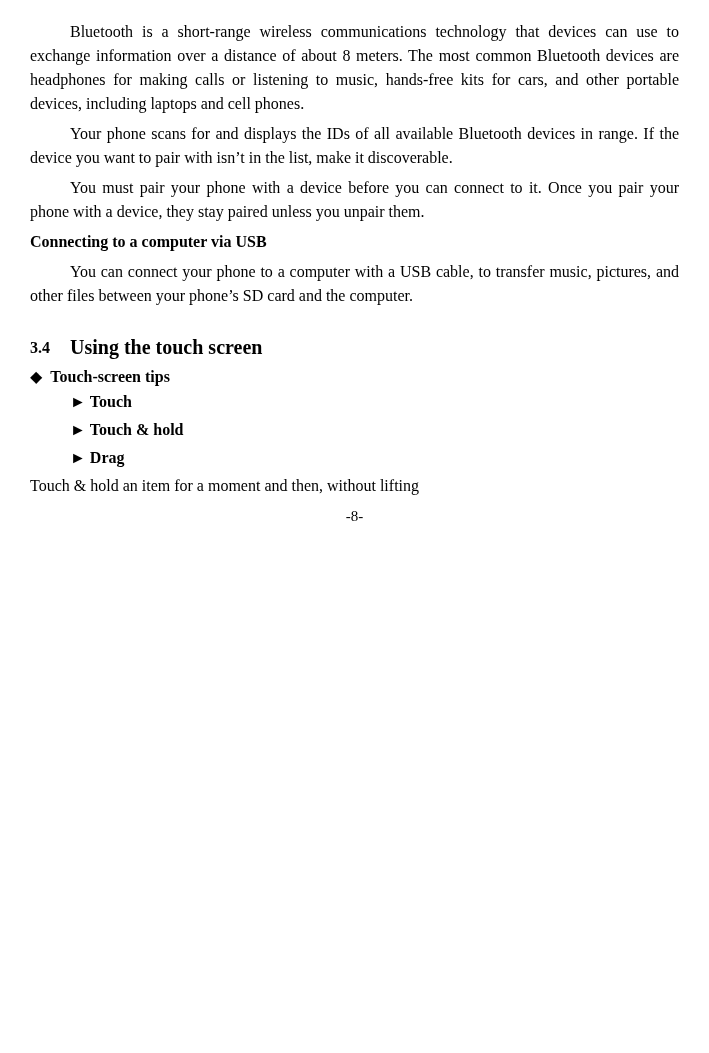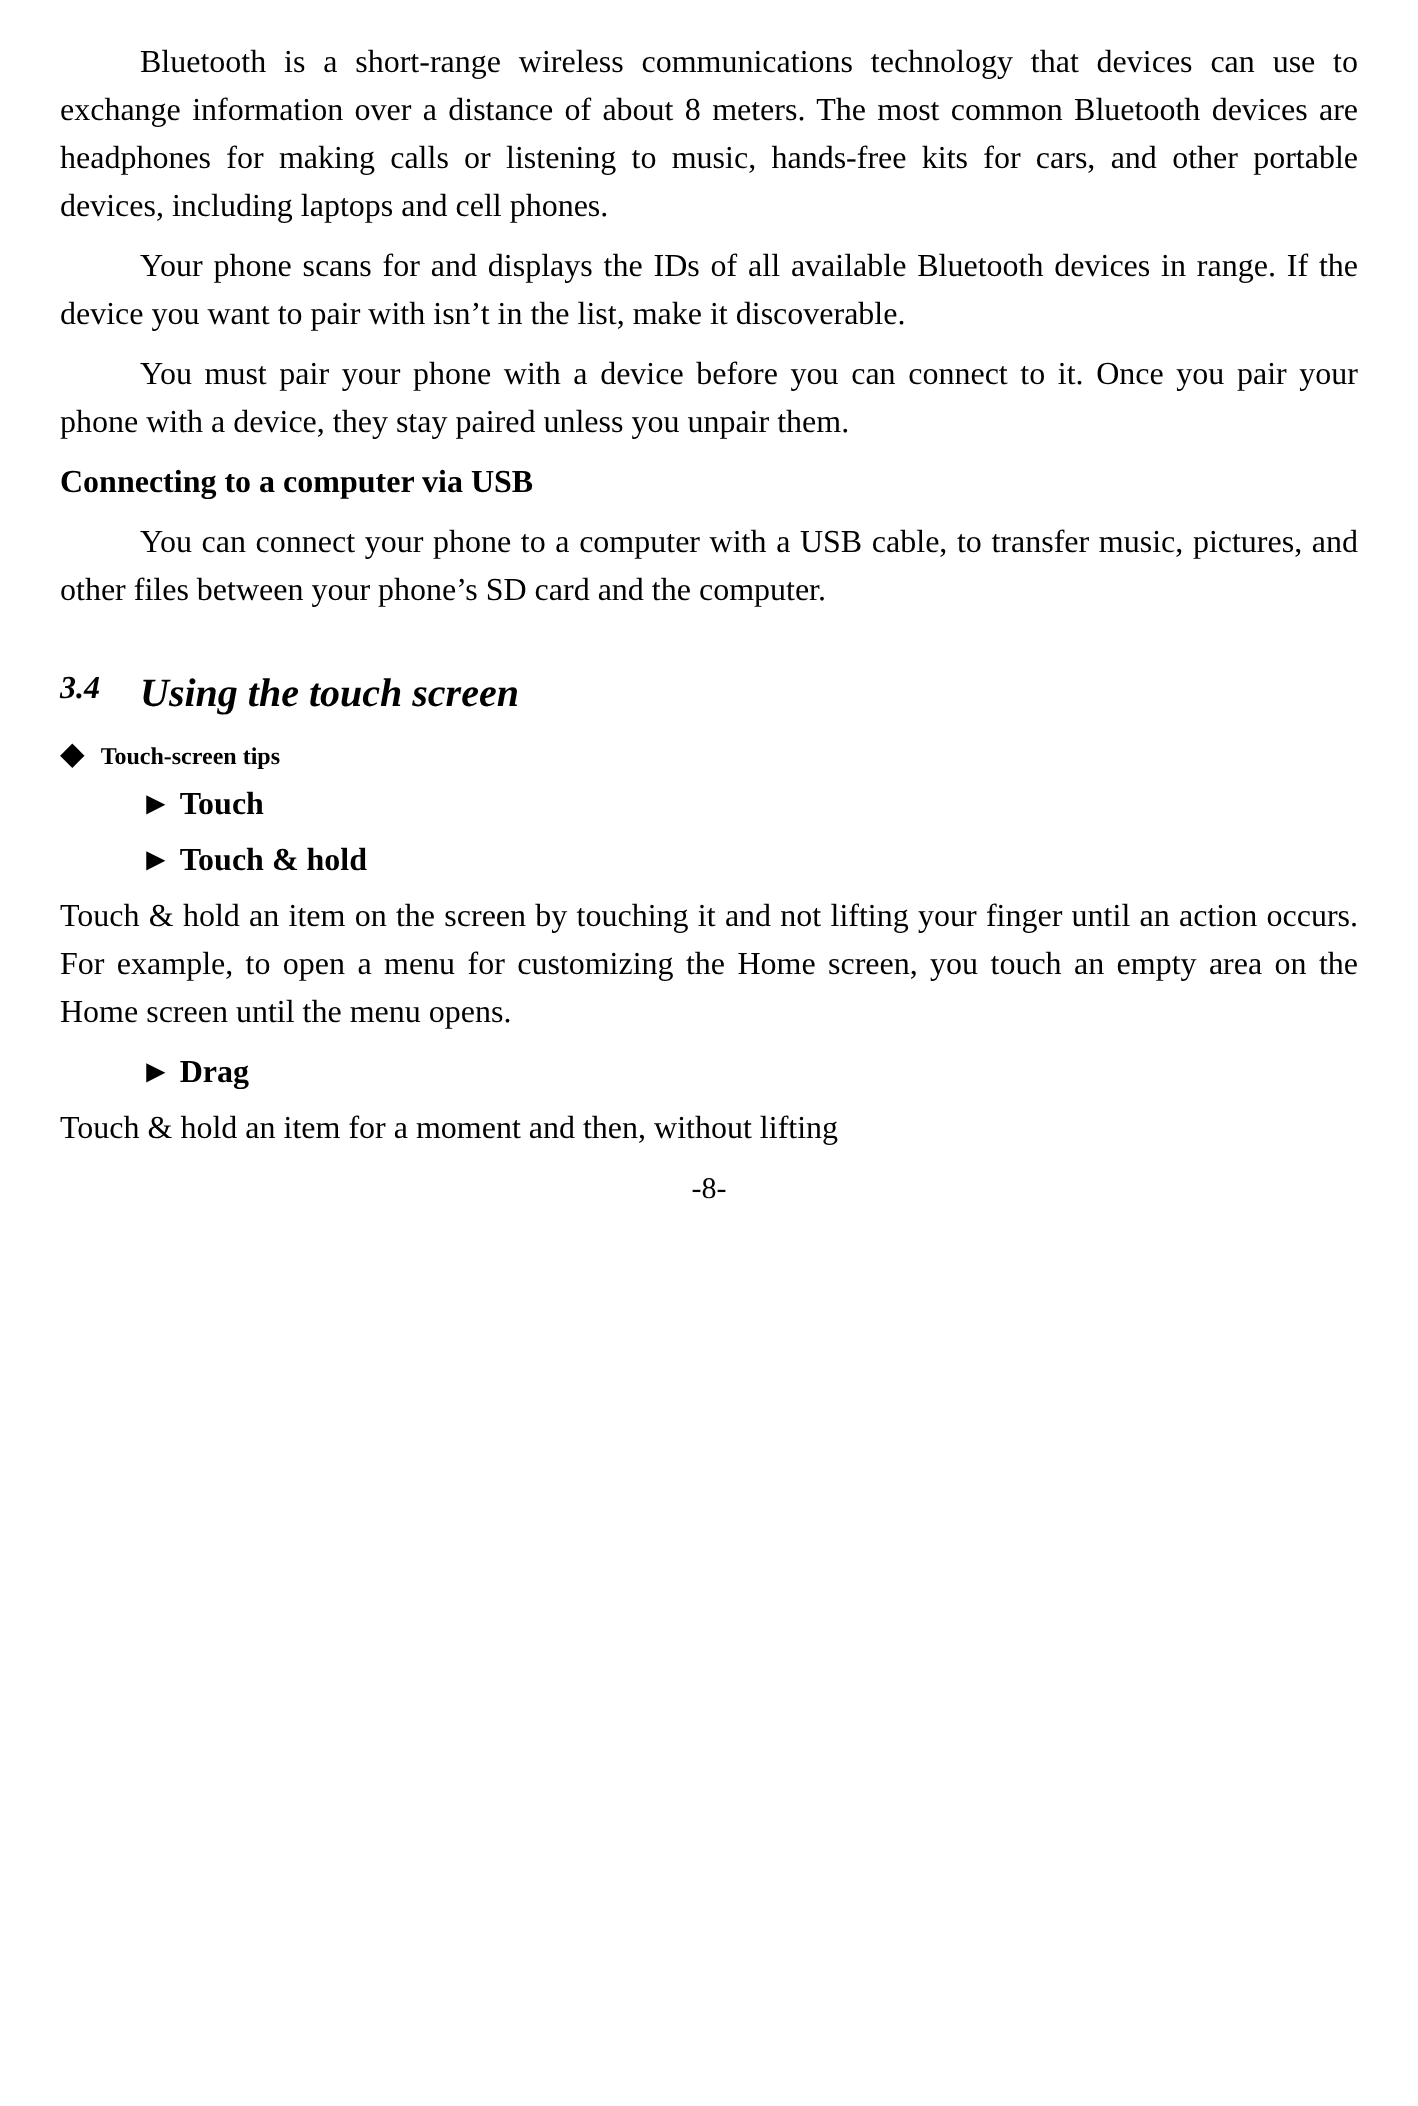--- a/index.html
+++ b/index.html
@@ -36,24 +36,23 @@
       margin-bottom: 6px;
       line-height: 1.5;
     }
 
     .section-gap {
       height: 18px;
     }
 
     .section-34 {
       display: flex;
-      align-items: flex-start;
+      align-items: center;
       margin-bottom: 8px;
       margin-top: 4px;
-      font-style: italic;
     }
 
     .section-34-num {
       font-size: 16px;
       font-weight: bold;
       margin-right: 20px;
       white-space: nowrap;
     }
 
     .section-34-title {
@@ -69,21 +68,21 @@
     }
 
     .bullet-diamond {
       font-size: 16px;
       margin-right: 8px;
       flex-shrink: 0;
     }
 
     .bullet-text {
       font-weight: bold;
-      font-size: 12px;
+      font-size: 16px;
     }
 
     .sub-heading {
       text-indent: 40px;
       font-weight: bold;
       margin-bottom: 4px;
       line-height: 1.5;
     }
 
     .sub-heading-arrow {
@@ -132,21 +131,20 @@
 
   <p class="sub-heading">
     <span class="sub-heading-arrow">►</span><strong>Touch</strong>
   </p>
 
 
   <p class="sub-heading">
     <span class="sub-heading-arrow">►</span><strong>Touch &amp; hold</strong>
   </p>
 
-  <p class="paragraph-noindent">Touch &amp; hold an item on the screen by touching it and not lifting your finger until an action occurs. For example, to open a menu for customizing the Home screen, you touch an empty area on the Home screen until the menu opens.</p>
 
   <p class="sub-heading">
     <span class="sub-heading-arrow">►</span><strong>Drag</strong>
   </p>
 
   <p class="paragraph-noindent">Touch &amp; hold an item for a moment and then, without lifting</p>
 
   <p class="page-number">-8-</p>
 
 </div>

